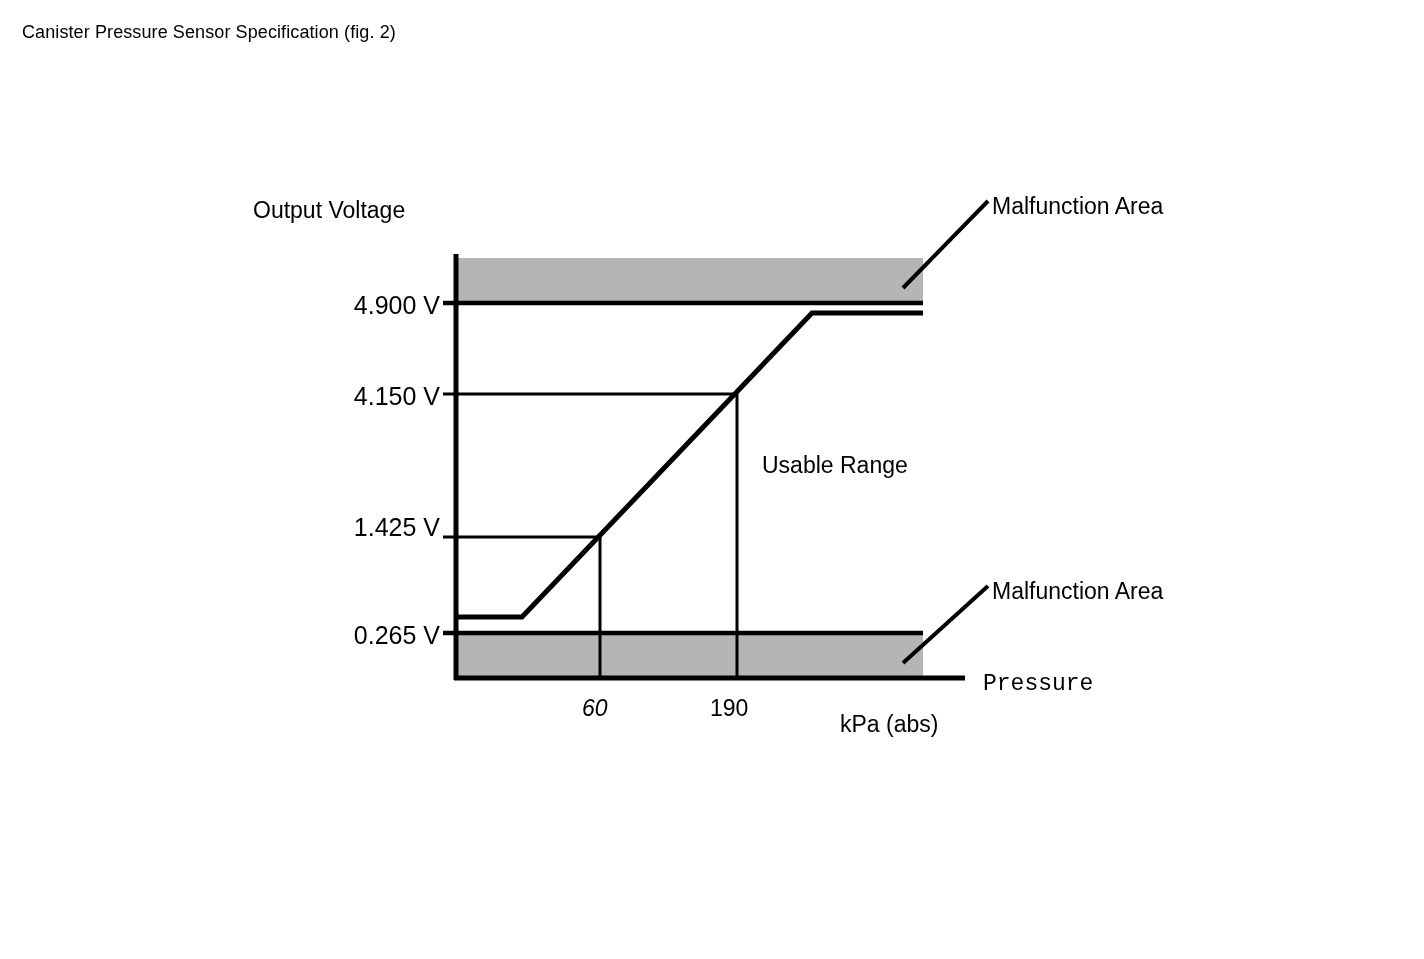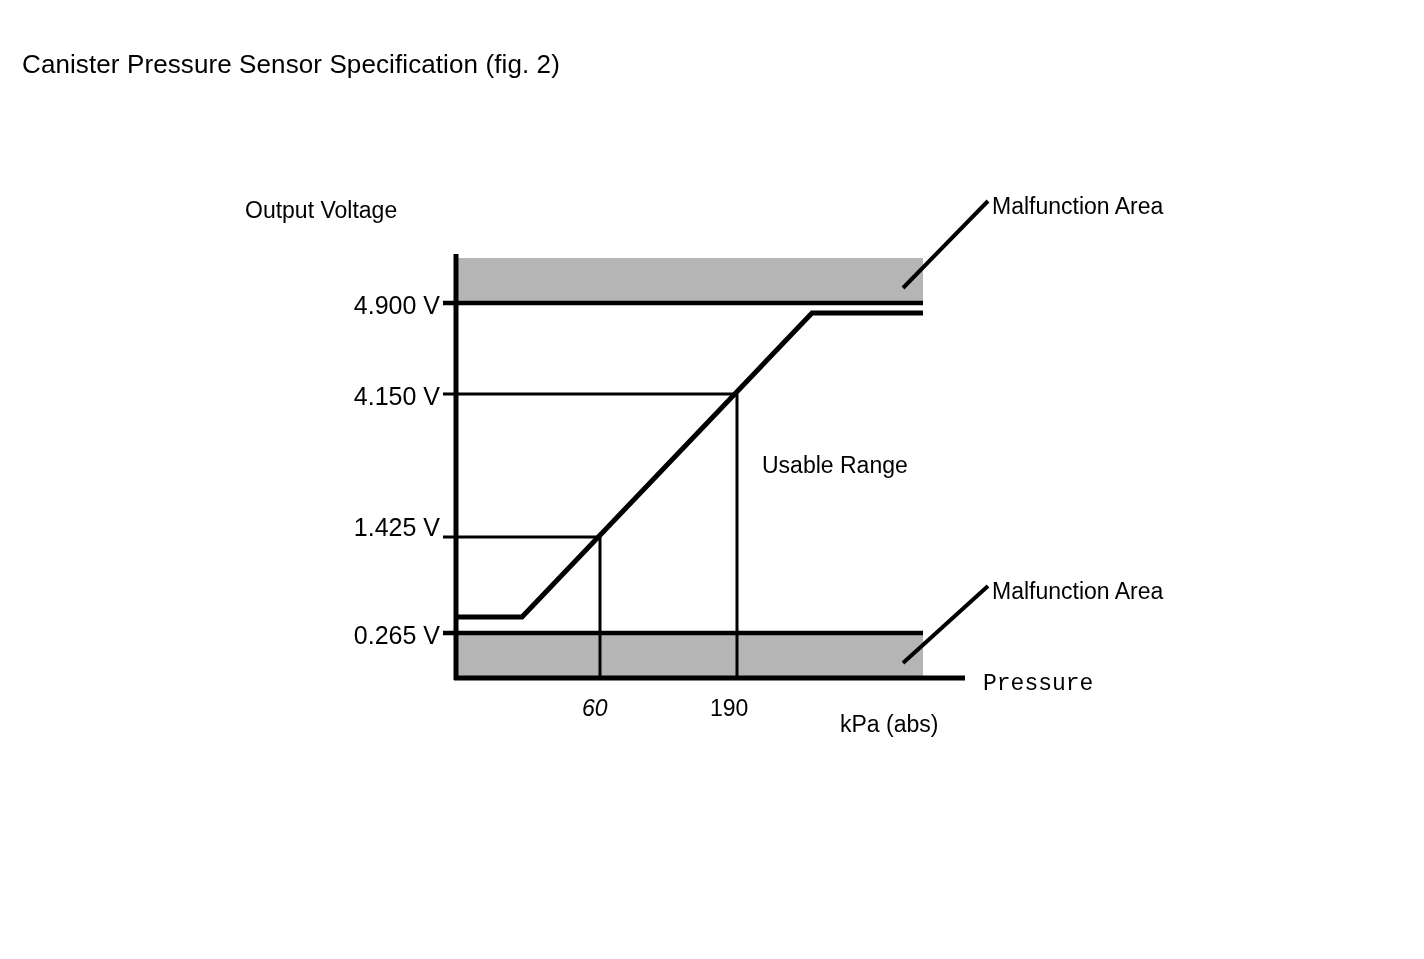--- a/index.html
+++ b/index.html
@@ -12,39 +12,38 @@
     height: 959px;
     position: relative;
     font-family: "Liberation Sans", sans-serif;
     color: #000000;
     overflow: hidden;
   }
   #page-title {
     position: absolute;
     left: 22px;
     top: 22px;
-    font-size: 26px;
+    font-size: 18px;
     letter-spacing: 0.1px;
     white-space: nowrap;
-    margin-top: 27px;
   }
   #figure {
     position: absolute;
     left: 0;
     top: 0;
     width: 1424px;
     height: 959px;
   }
   .fig-label {
     position: absolute;
     font-size: 23px;
     white-space: nowrap;
   }
   #axis-label-y {
-    left: 245px;
+    left: 253px;
     top: 197px;
   }
   #axis-label-x {
     left: 983px;
     top: 671px;
     font-family: Liberation Mono, monospace;
   }
   #axis-units-x {
     left: 840px;
     top: 711px;

